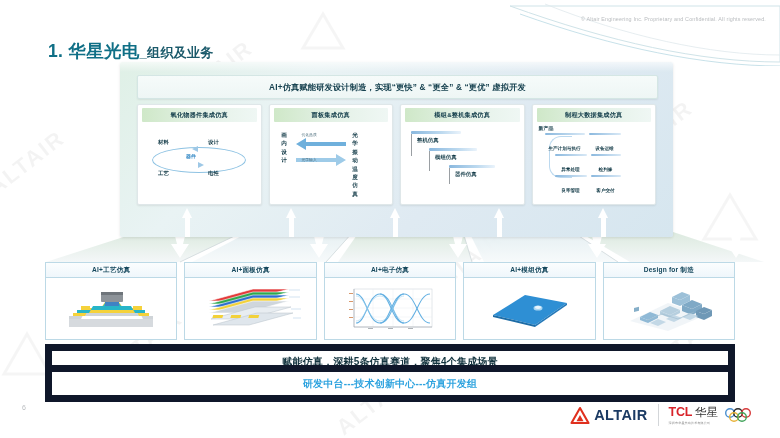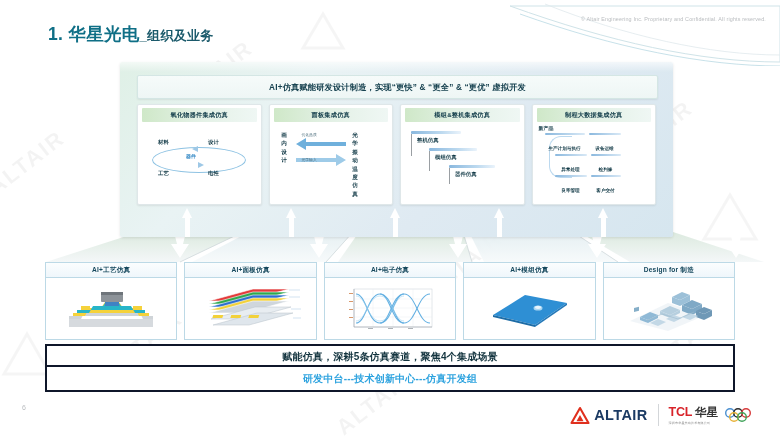--- a/index.html
+++ b/index.html
@@ -14,21 +14,21 @@
   
   .wm-layer{position:absolute;inset:0;pointer-events:none;z-index:5;overflow:hidden;}
   .wm{position:absolute;color:#000;opacity:.045;font-size:22px;font-weight:700;
       letter-spacing:2px;transform:rotate(-38deg);white-space:nowrap;}
   .wm-tri{position:absolute;opacity:.05;}
   .wm-tri svg{display:block;}
 
   
   .copyright{position:absolute;top:16px;right:14px;font-size:5.4px;color:#b9bcbf;
       letter-spacing:.15px;white-space:nowrap;z-index:20;}
-  .page-title{position:absolute;left:48px;top:22px;font-size:17.5px;font-weight:700;
+  .page-title{position:absolute;left:48px;top:39px;font-size:17.5px;font-weight:700;
       color:#0f6f86;letter-spacing:.3px;white-space:nowrap;z-index:20;}
   .page-title .sub{font-size:13px;color:#1b5a6b;font-weight:700;}
   .head-swoosh{position:absolute;right:0;top:0;width:330px;height:66px;overflow:hidden;z-index:1;}
 
   
   .container-box{
     position:absolute;left:120px;top:62px;width:553px;height:175px;
     background:linear-gradient(135deg,#dff0e6 0%,#e9f3f4 28%,#dfeaf2 62%,#d6e6ef 100%);
     border-radius:2px;
     box-shadow:0 1px 3px rgba(0,0,0,.10);
@@ -119,36 +119,36 @@
   }
   .card-title{font-size:6.6px;font-weight:700;color:#15475c;letter-spacing:.2px;white-space:nowrap;}
   .card-body{
     position:absolute;left:0;right:0;top:15px;bottom:0;
     border:1px solid #bcd9e6;background:#fff;overflow:hidden;
     display:flex;align-items:center;justify-content:center;
   }
 
   
   .summary{position:absolute;left:45px;top:344px;width:690px;height:44px;z-index:9;}
-  .sum-row{position:absolute;left:0;right:0;border:2px solid #0f172a;background:#fff;
+  .sum-row{position:absolute;left:0;right:0;border:7px solid #0f172a;background:#fff;
       display:flex;align-items:center;justify-content:center;}
   .sum-row.r1{top:0;height:22px;}
   .sum-row.r2{top:21px;height:23px;}
   .sum1{font-size:10px;font-weight:700;color:#13343f;letter-spacing:.2px;white-space:nowrap;}
   .sum2{font-size:10px;font-weight:700;color:#2ea3df;letter-spacing:.2px;white-space:nowrap;text-align:center;}
 
   
   .page-num{position:absolute;left:22px;top:404px;font-size:7px;color:#b9bcbf;z-index:20;}
   .footer-logos{position:absolute;right:22px;top:400px;height:30px;display:flex;align-items:center;gap:10px;z-index:20;}
   .altair-logo{display:flex;align-items:center;gap:4px;}
   .altair-word{font-size:14.5px;font-weight:700;color:#1b3a63;letter-spacing:.4px;}
   .vdiv{width:1px;height:22px;background:#d3d6d9;}
   .tcl-logo{display:flex;align-items:center;gap:4px;}
   .tcl-word{font-size:12.5px;font-weight:700;color:#d8232a;letter-spacing:-.3px;}
-  .hx-word{font-size:11.5px;font-weight:700;color:#333;}
+  .hx-word{font-size:11.5px;font-weight:400;color:#333;}
   .tcl-sub{position:absolute;font-size:3px;color:#888;letter-spacing:.2px;white-space:nowrap;}
   .tcl-block{position:relative;display:flex;flex-direction:column;}
   .rings{display:flex;align-items:center;margin-left:2px;}
 </style>
 </head>
 <body>
 
 <div class="slide">
 
   <div class="head-swoosh">

